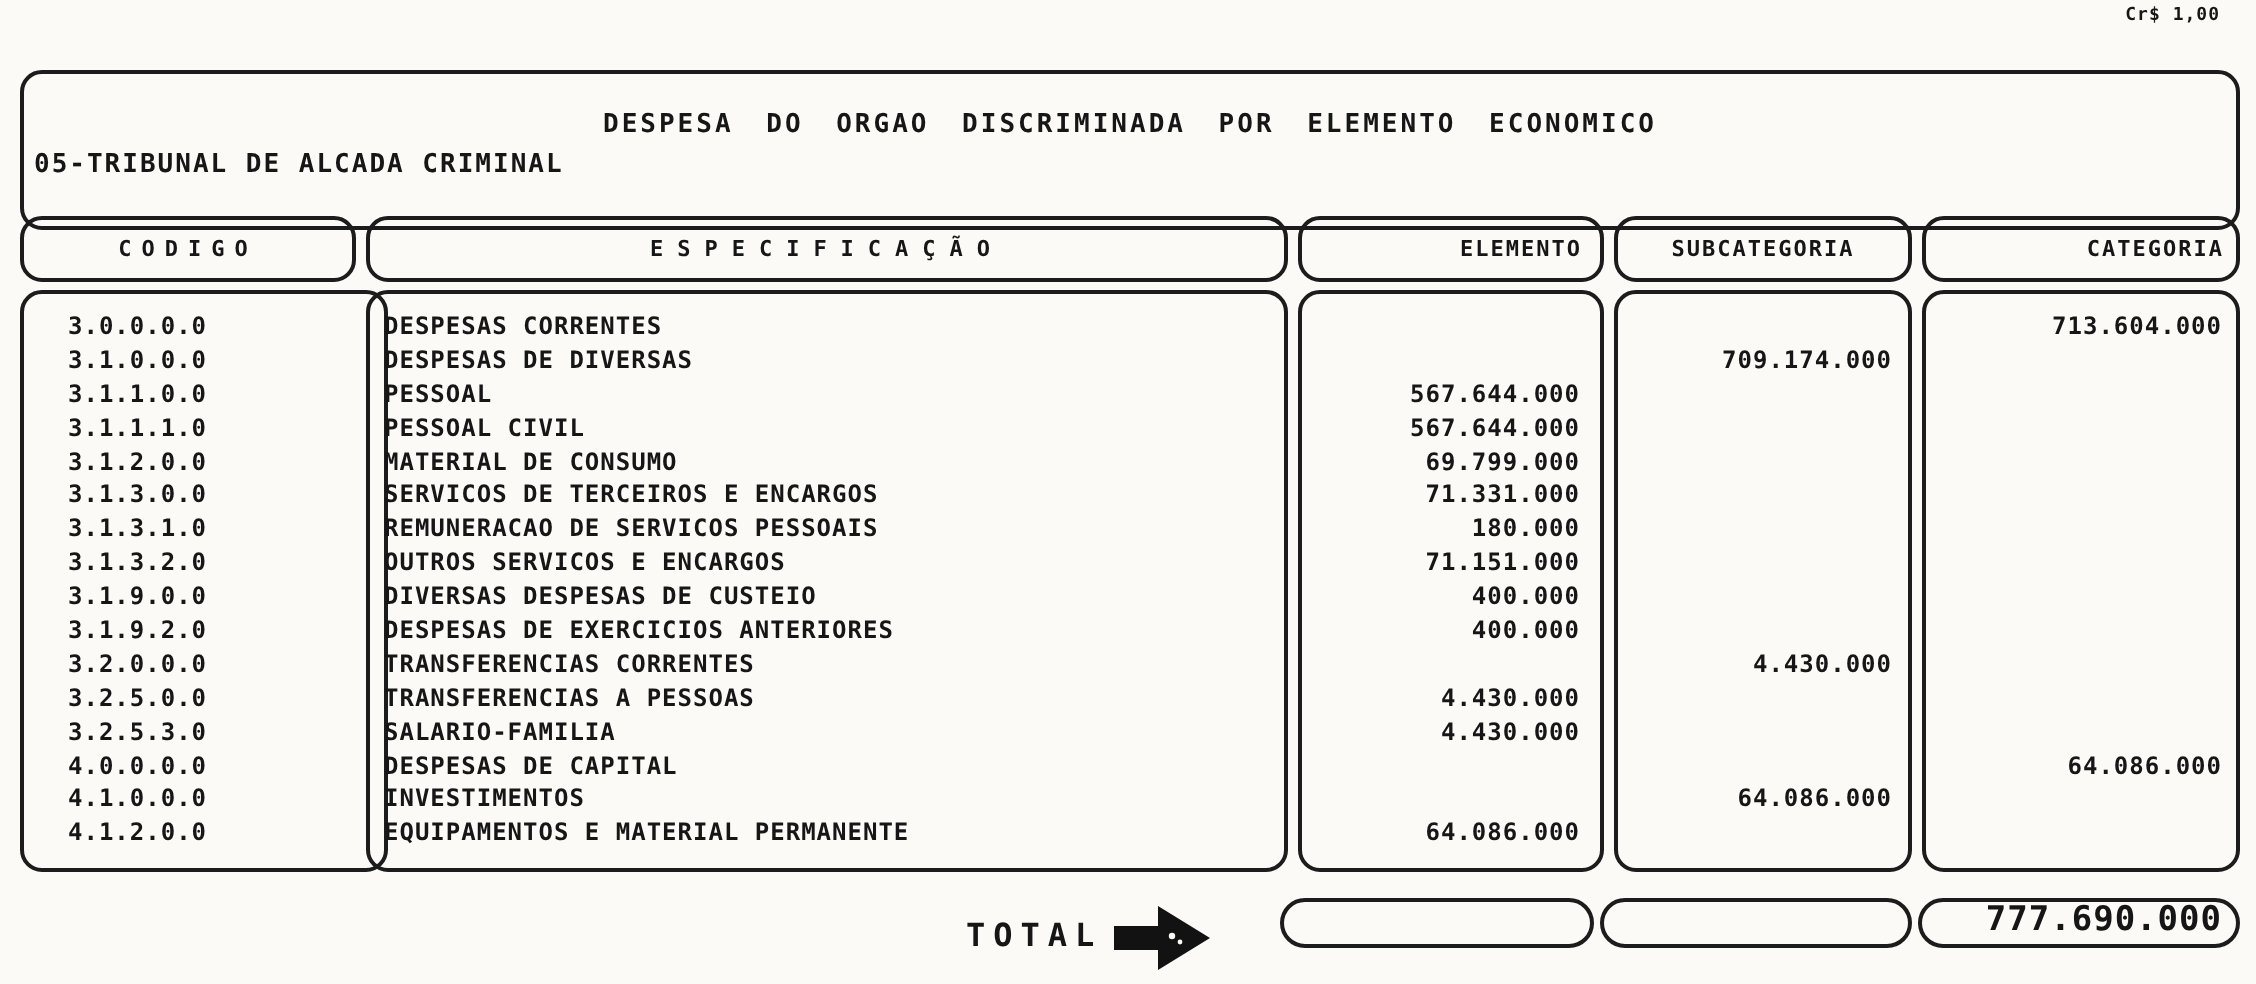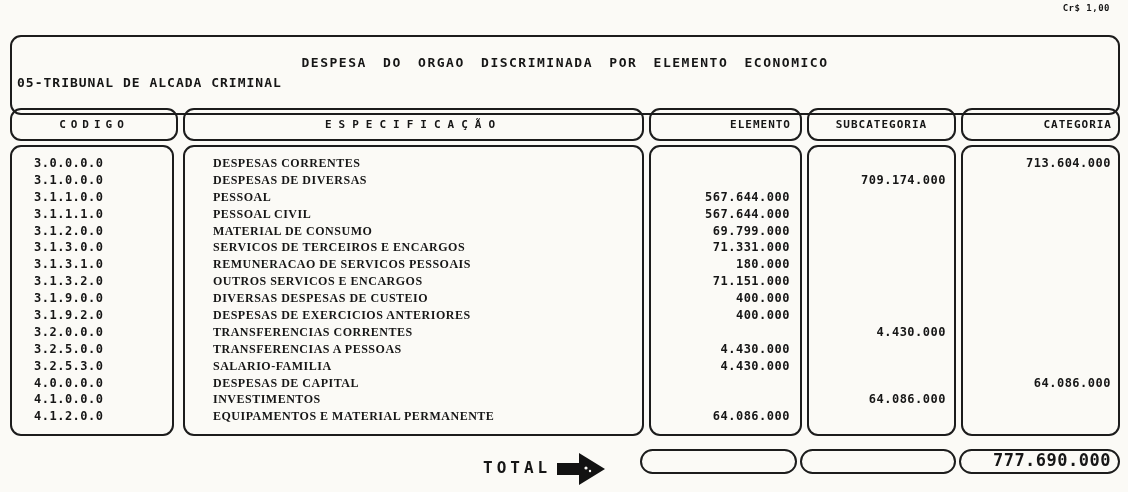--- a/index.html
+++ b/index.html
@@ -36,22 +36,22 @@
   }
   
   .hdr{top:108px;height:33px;display:flex;align-items:center;font-size:11px;}
   .hdr-codigo{left:10px;width:168px;justify-content:center;letter-spacing:5px;}
   .hdr-espec{left:183px;width:461px;justify-content:center;letter-spacing:7px;}
   .hdr-elemento{left:649px;width:153px;justify-content:flex-end;padding-right:9px;letter-spacing:1px;}
   .hdr-subcat{left:807px;width:149px;justify-content:center;letter-spacing:1px;}
   .hdr-categoria{left:961px;width:159px;justify-content:flex-end;padding-right:6px;letter-spacing:1px;}
   
   .bodycol{top:145px;height:291px;padding-top:8px;font-size:12px;}
-  .col-codigo{left:10px;width:164px;padding-left:22px;}
-  .col-espec{left:183px;width:461px;padding-left:28px;font-family:Liberation Serif, serif;}
+  .col-codigo{left:10px;width:184px;padding-left:22px;}
+  .col-espec{left:183px;width:461px;padding-left:7px;}
   .col-elemento{left:649px;width:153px;text-align:right;padding-right:10px;}
   .col-subcat{left:807px;width:149px;text-align:right;padding-right:8px;}
   .col-categoria{left:961px;width:159px;text-align:right;padding-right:7px;}
   .line{height:16.9px;line-height:16.9px;white-space:pre;letter-spacing:0.5px;}
   
   .total-label{
     position:absolute;left:483px;top:458px;
     font-size:16px;letter-spacing:4px;
   }
   .total-arrow{position:absolute;left:557px;top:451px;}

